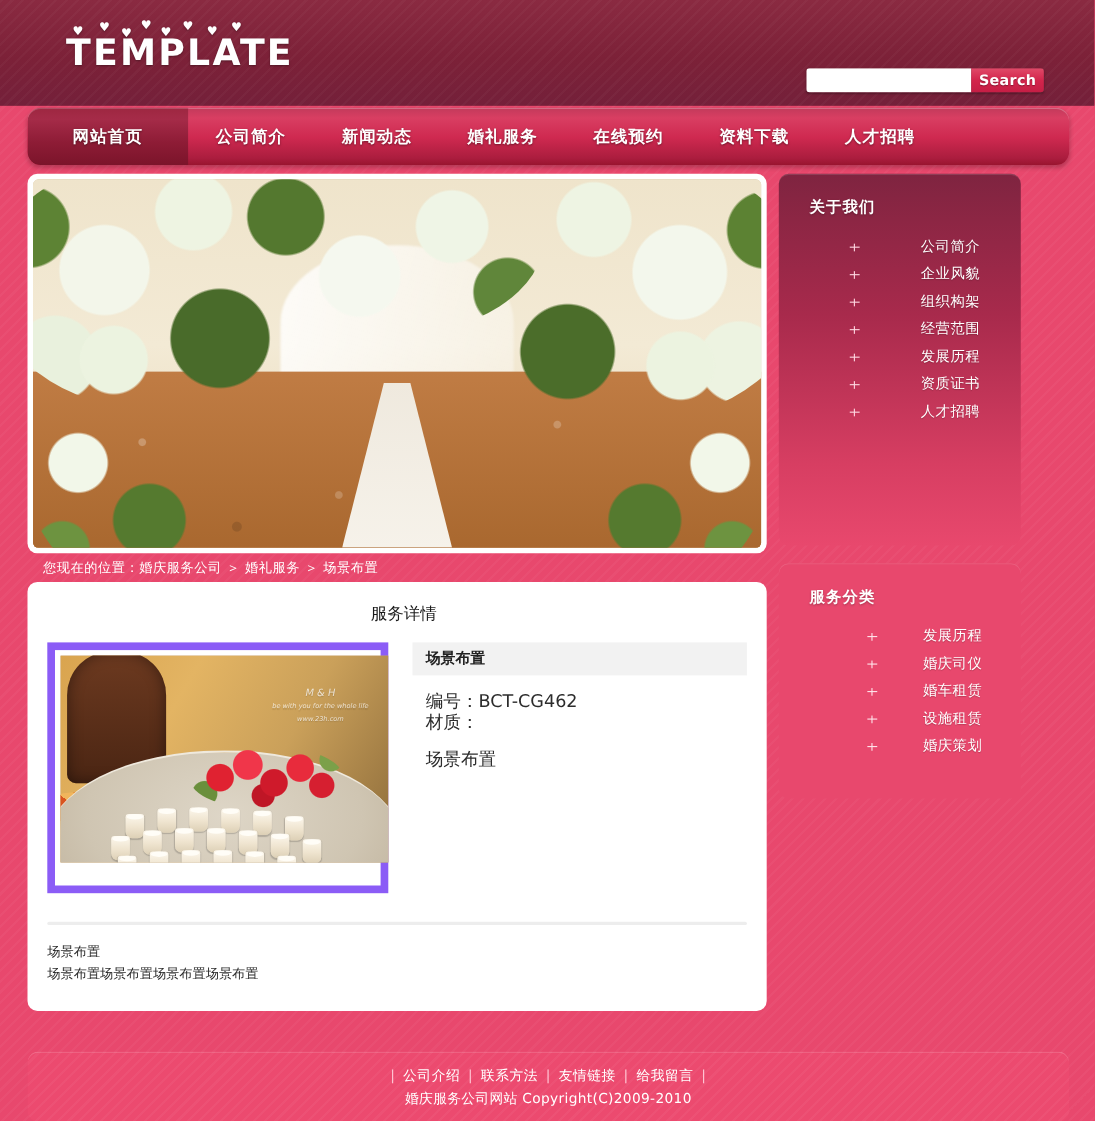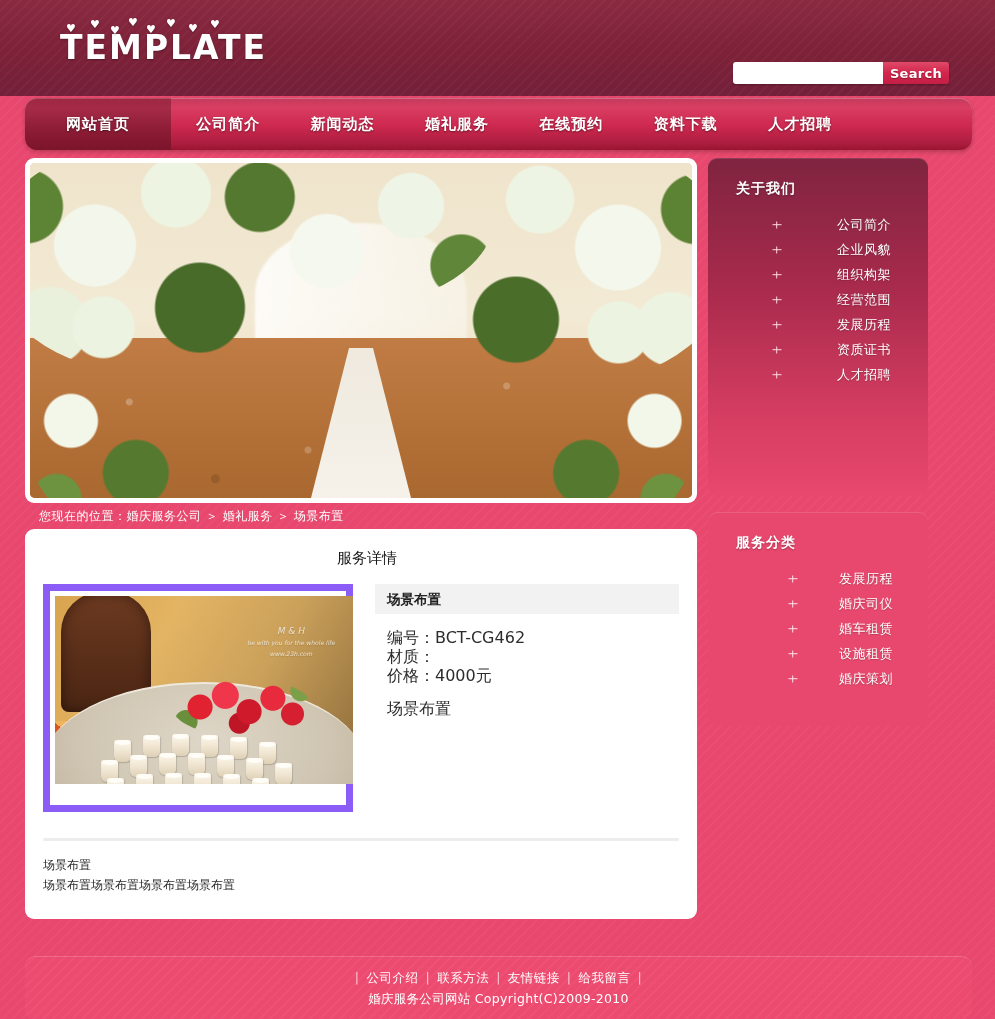--- a/index.html
+++ b/index.html
@@ -547,23 +547,20 @@
 
         <div class="detail-info">
           <div class="detail-head">场景布置</div>
           <div class="detail-lines">
             <div class="line">
               <span>编号：</span><span>BCT-CG462</span>
             </div>
             <div class="line">
               <span>材质：</span><span></span>
             </div>
-            <div class="line">
-              <span>价格：</span><span>4000元</span>
-            </div>
             <div class="spacer"></div>
             <div class="line">场景布置</div>
           </div>
         </div>
       </div>
 
       <div class="hr"></div>
 
       <div class="desc">
         <div>场景布置</div>

